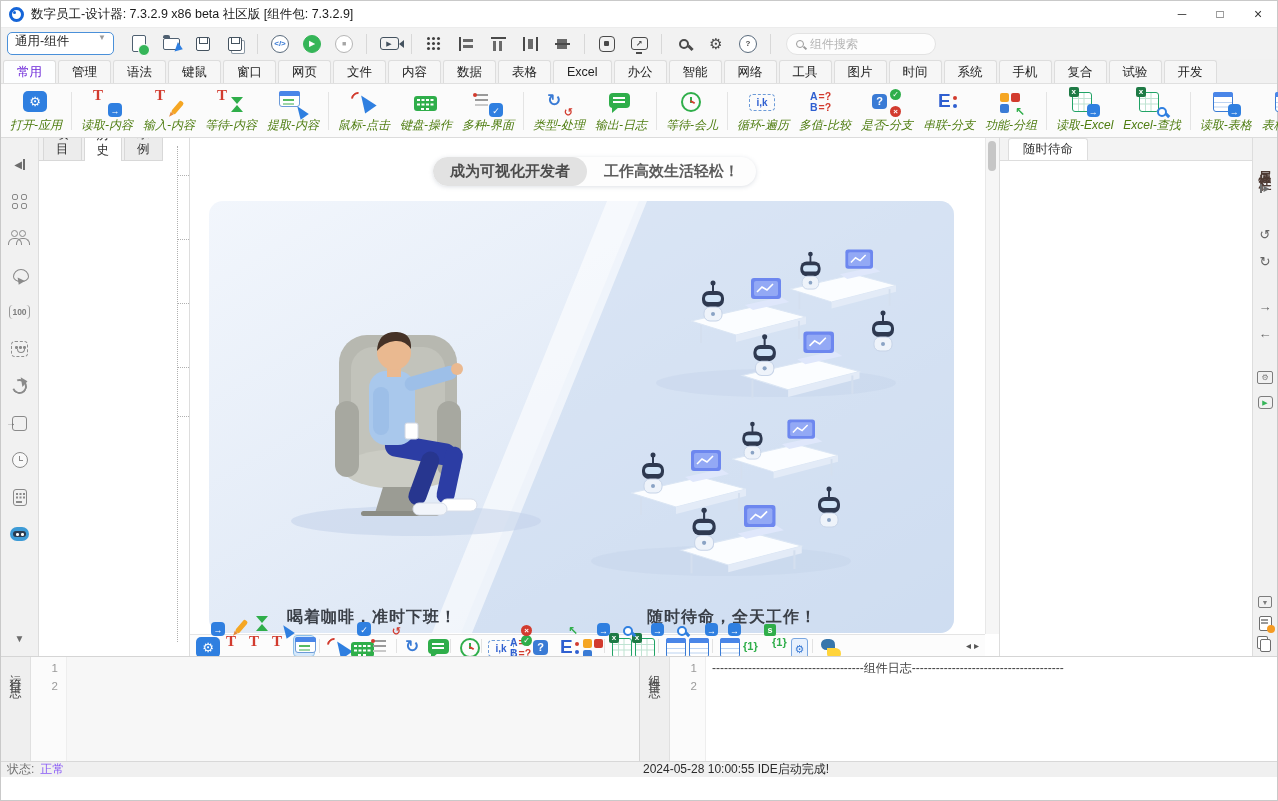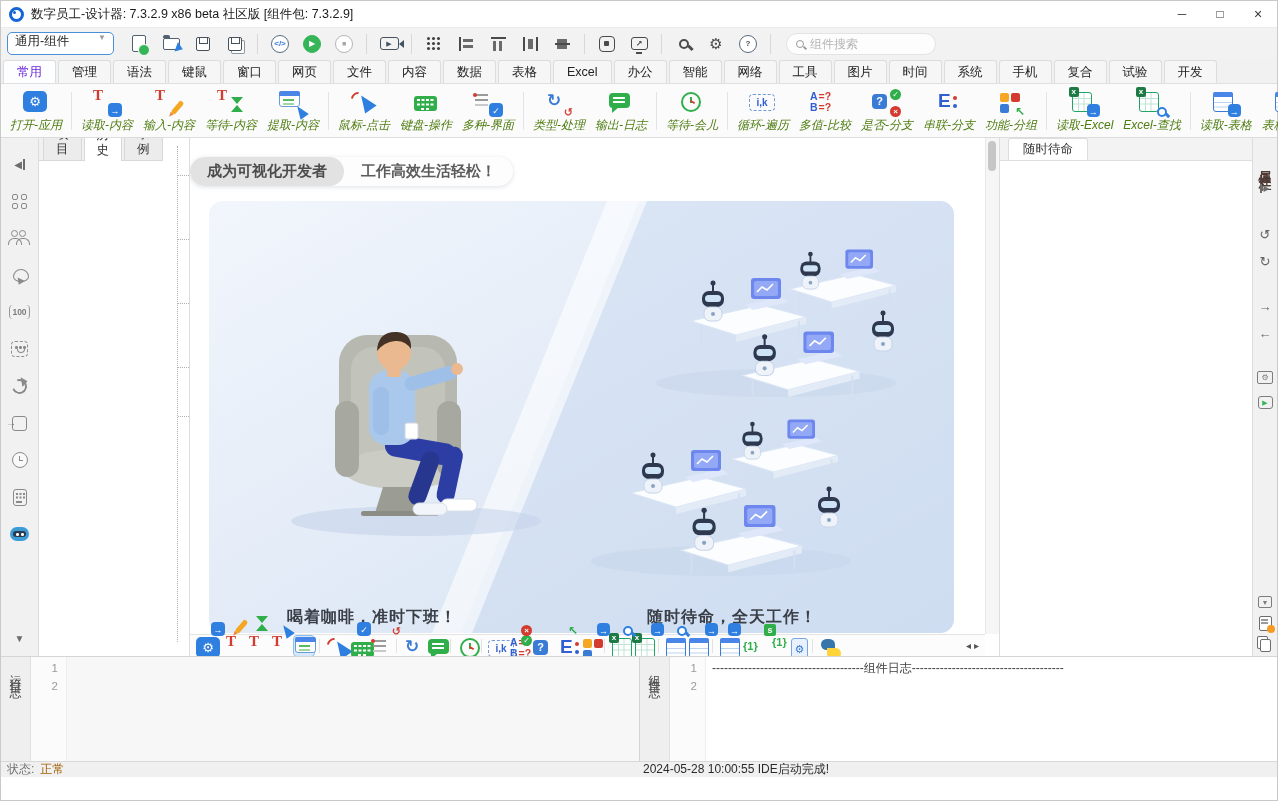--- a/index.html
+++ b/index.html
@@ -177,21 +177,21 @@
   .ptabs{height:23px;background:#f1f1f1;display:flex;align-items:flex-end;padding-left:4px;gap:2px;border-bottom:1px solid #d8d8d8;}
   .ptab{padding:3px 12px;font-size:12.5px;background:#ececec;border:1px solid #d8d8d8;border-bottom:none;border-radius:3px 3px 0 0;color:#333;line-height:15px;}
   .ptab.active{background:#fff;position:relative;top:1px;}
   .tree{padding:5px 0 0 10px;position:relative;}
   .tree::before{content:"";position:absolute;left:14px;top:8px;bottom:14px;border-left:1px dotted #b0b0b0;}
   .titem{font-size:12.5px;color:#2b2b2b;padding:1px 0 1px 20px;position:relative;line-height:15.5px;}
   .titem::before{content:"";position:absolute;left:5px;top:50%;width:11px;border-top:1px dotted #b0b0b0;}
 
   
   .canvas{flex:1;background:#fff;position:relative;overflow:hidden;}
-  .banner{display:flex;justify-content:flex-start;padding-top:19px;}
+  .banner{display:flex;justify-content:center;padding-top:19px;}
   .bpill{background:#fdfdfd;border-radius:16px;box-shadow:0 1px 4px rgba(120,130,150,.25);display:flex;overflow:hidden;}
   .bleft{background:#e2e2e2;color:#4c4c4c;padding:5px 17px;border-radius:16px;font-weight:bold;font-size:15px;}
   .bright{padding:5px 17px;color:#5c5c5c;font-weight:bold;font-size:15px;}
   .illo{position:absolute;left:19px;top:63px;width:745px;height:432px;border-radius:14px;overflow:hidden;}
   .illo svg{display:block;}
   .cap{position:absolute;bottom:5px;font-size:16px;font-weight:bold;color:#3a3f47;letter-spacing:1px;}
   .cap.l{left:78px;}
   .cap.r{left:438px;}
   .minibar{position:absolute;left:0;right:14px;bottom:0;height:22px;background:#fcfcfc;border-top:1px solid #e4e4e4;display:flex;align-items:center;padding:0 4px;gap:3px;}
   .mini{width:20px;height:20px;position:relative;flex:none;border-radius:3px;}
@@ -228,21 +228,21 @@
   .vtab{width:30px;background:#efefef;border-right:1px solid #e0e0e0;display:flex;justify-content:center;padding-top:8px;}
   .vtab span{writing-mode:vertical-rl;text-orientation:upright;font-size:12px;color:#4a4a4a;letter-spacing:4px;line-height:18px;}
   .gutter{width:36px;background:#fbfbfb;border-right:1px solid #eee;padding-top:2px;}
   .ln{font-size:11.5px;color:#9a9a9a;text-align:right;padding-right:8px;line-height:18px;}
   .logbody{flex:1;background:#fff;padding:2px 6px;overflow:hidden;}
   .logline{font-size:12px;color:#3f3f3f;line-height:18px;white-space:nowrap;font-family:"Liberation Sans","DejaVu Sans",sans-serif;}
 
   
   .statusbar{height:16px;background:#f0f0f0;border-top:1px solid #d8d8d8;display:flex;align-items:center;font-size:12px;position:relative;}
   .st-label{color:#737373;margin-left:6px;}
-  .st-state{color:#a16207;margin-left:6px;}
+  .st-state{color:#8b5cf6;margin-left:6px;}
   .st-msg{position:absolute;left:642px;color:#2b2b2b;}
 </style>
 </head>
 <body>
 
 <div class="app">
 
   <div class="titlebar">
     <span class="applogo"></span>
     <span class="wtitle">数字员工-设计器: 7.3.2.9 x86 beta 社区版 [组件包: 7.3.2.9]</span>

